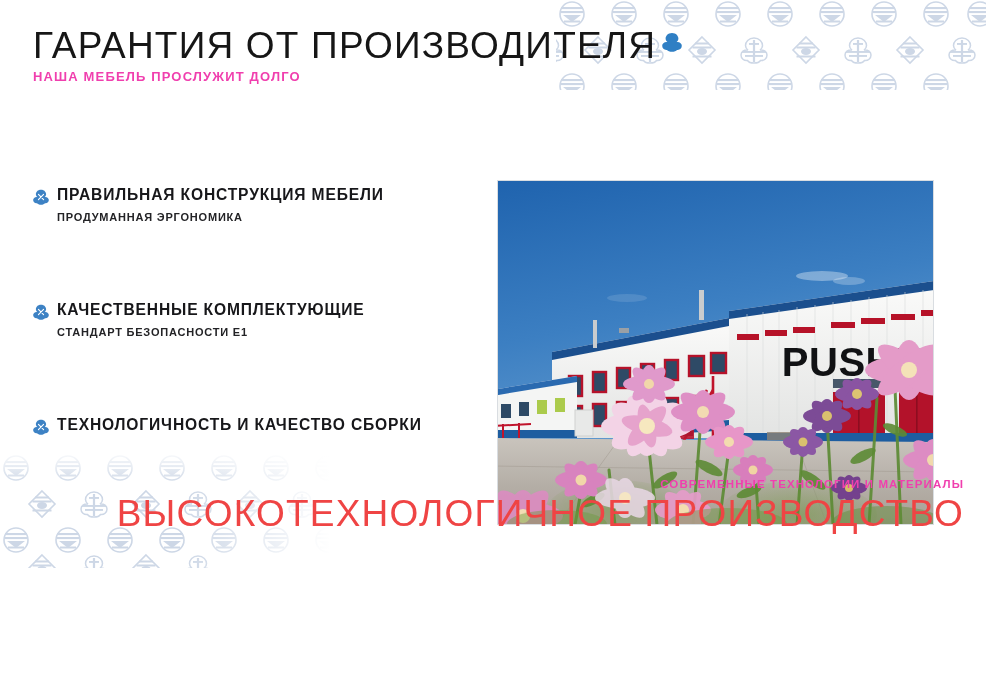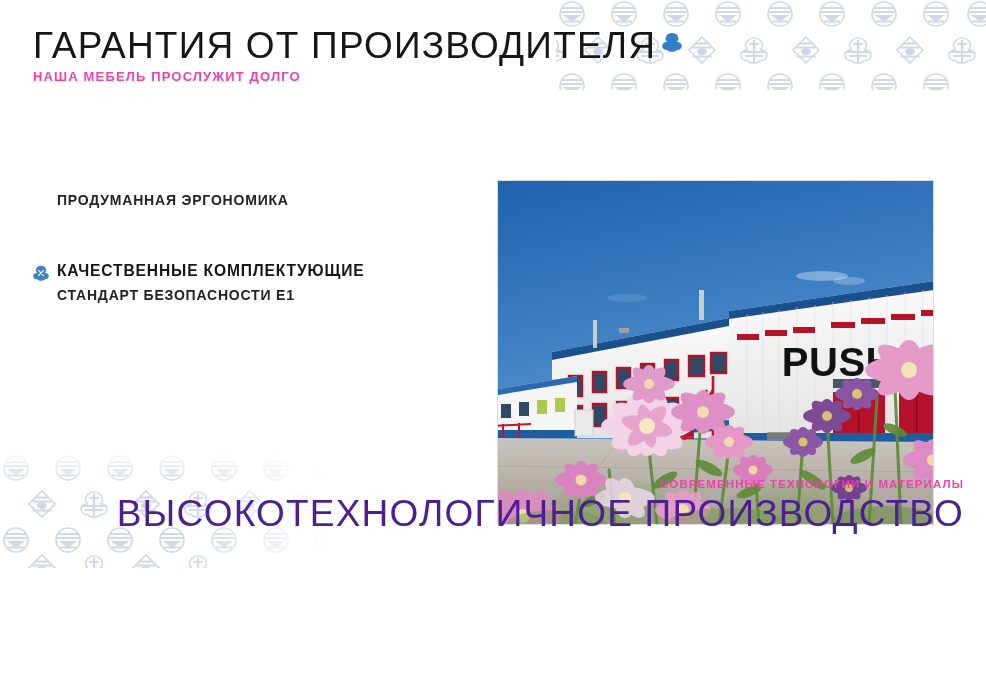--- a/index.html
+++ b/index.html
@@ -61,21 +61,21 @@
   }
 
   
   #bullet-list {
     position: absolute;
     left: 33px;
     top: 186px;
     width: 470px;
   }
   .bullet-group { position: relative; }
-  .bullet-group + .bullet-group { margin-top: 54px; }
+  .bullet-group + .bullet-group { margin-top: 78px; }
 
   .bullet-head {
     display: flex;
     align-items: flex-start;
   }
   .clover-bullet {
     flex: 0 0 auto;
     width: 16px;
     height: 16px;
     margin-top: 3px;
@@ -85,21 +85,21 @@
 
   .bullet-title {
     font-size: 15.6px;
     letter-spacing: 0.85px;
     color: #17171a;
     font-weight: 700;
     line-height: 1.15;
     white-space: nowrap;
   }
   .bullet-sub {
-    font-size: 14px;
+    font-size: 11px;
     letter-spacing: 0.8px;
     color: #232326;
     font-weight: 700;
     margin-top: 6px;
     margin-left: 24px;
     white-space: nowrap;
   }
   .sub-list {
     margin-top: 19px;
     margin-left: 24px;
@@ -137,21 +137,21 @@
     font-size: 11.5px;
     letter-spacing: 1.1px;
     color: #f03fae;
     font-weight: 700;
     margin-bottom: 5px;
     white-space: nowrap;
   }
   #footer-title {
     font-size: 37px;
     letter-spacing: 1.2px;
-    color: #4c1d95;
+    color: #ef4444;
     font-weight: 400;
     line-height: 1.05;
     white-space: nowrap;
     margin-left: 12px;
   }
 </style>
 </head>
 <body>
 
 <div id="slide">
@@ -313,20 +313,33 @@
   </div>
 
   <div id="header">
     <div id="page-title">ГАРАНТИЯ ОТ ПРОИЗВОДИТЕЛЯ</div>
     <div id="page-subtitle">НАША МЕБЕЛЬ ПРОСЛУЖИТ ДОЛГО</div>
   </div>
 
   <div id="bullet-list">
 
     <div class="bullet-group">
+      <div class="bullet-head">
+        <span class="clover-bullet">
+          <svg width="16" height="16" viewBox="-10 -10 20 20" xmlns="http://www.w3.org/2000/svg">
+            <path d="M0 -9 C4.2 -9 6.4 -6 6.4 -3.4 C6.4 -1.9 5.7 -0.8 4.6 0
+                     C7.6 -0.4 9.8 1.5 9.8 3.8 C9.8 6.4 7.6 8.3 5 7.9
+                     C4.2 9 2.3 9.8 0 9.8 C-2.3 9.8 -4.2 9 -5 7.9
+                     C-7.6 8.3 -9.8 6.4 -9.8 3.8 C-9.8 1.5 -7.6 -0.4 -4.6 0
+                     C-5.7 -0.8 -6.4 -1.9 -6.4 -3.4 C-6.4 -6 -4.2 -9 0 -9 Z" fill="#3d82c4"></path>
+            <path d="M-3.2 -3.2 L3.2 3.2 M3.2 -3.2 L-3.2 3.2" stroke="#ffffff" stroke-width="1.4" stroke-linecap="round"></path>
+          </svg>
+        </span>
+        <span class="bullet-title">ПРАВИЛЬНАЯ КОНСТРУКЦИЯ МЕБЕЛИ</span>
+      </div>
       <div class="bullet-sub">ПРОДУМАННАЯ ЭРГОНОМИКА</div>
     </div>
 
     <div class="bullet-group">
       <div class="bullet-head">
         <span class="clover-bullet">
           <svg width="16" height="16" viewBox="-10 -10 20 20" xmlns="http://www.w3.org/2000/svg">
             <path d="M0 -9 C4.2 -9 6.4 -6 6.4 -3.4 C6.4 -1.9 5.7 -0.8 4.6 0
                      C7.6 -0.4 9.8 1.5 9.8 3.8 C9.8 6.4 7.6 8.3 5 7.9
                      C4.2 9 2.3 9.8 0 9.8 C-2.3 9.8 -4.2 9 -5 7.9
@@ -334,20 +347,33 @@
                      C-5.7 -0.8 -6.4 -1.9 -6.4 -3.4 C-6.4 -6 -4.2 -9 0 -9 Z" fill="#3d82c4"></path>
             <path d="M-3.2 -3.2 L3.2 3.2 M3.2 -3.2 L-3.2 3.2" stroke="#ffffff" stroke-width="1.4" stroke-linecap="round"></path>
           </svg>
         </span>
         <span class="bullet-title">КАЧЕСТВЕННЫЕ КОМПЛЕКТУЮЩИЕ</span>
       </div>
       <div class="bullet-sub">СТАНДАРТ БЕЗОПАСНОСТИ Е1</div>
     </div>
 
     <div class="bullet-group">
+      <div class="bullet-head">
+        <span class="clover-bullet">
+          <svg width="16" height="16" viewBox="-10 -10 20 20" xmlns="http://www.w3.org/2000/svg">
+            <path d="M0 -9 C4.2 -9 6.4 -6 6.4 -3.4 C6.4 -1.9 5.7 -0.8 4.6 0
+                     C7.6 -0.4 9.8 1.5 9.8 3.8 C9.8 6.4 7.6 8.3 5 7.9
+                     C4.2 9 2.3 9.8 0 9.8 C-2.3 9.8 -4.2 9 -5 7.9
+                     C-7.6 8.3 -9.8 6.4 -9.8 3.8 C-9.8 1.5 -7.6 -0.4 -4.6 0
+                     C-5.7 -0.8 -6.4 -1.9 -6.4 -3.4 C-6.4 -6 -4.2 -9 0 -9 Z" fill="#3d82c4"></path>
+            <path d="M-3.2 -3.2 L3.2 3.2 M3.2 -3.2 L-3.2 3.2" stroke="#ffffff" stroke-width="1.4" stroke-linecap="round"></path>
+          </svg>
+        </span>
+        <span class="bullet-title">ТЕХНОЛОГИЧНОСТЬ И КАЧЕСТВО СБОРКИ</span>
+      </div>
     </div>
 
   </div>
 
   <div id="photo">
     <svg width="437" height="345" viewBox="0 0 437 345" xmlns="http://www.w3.org/2000/svg">
       <defs>
         <linearGradient id="sky" x1="0" y1="0" x2="0.25" y2="1">
           <stop offset="0%" stop-color="#1f63ae"></stop>
           <stop offset="45%" stop-color="#3c7fc2"></stop>

